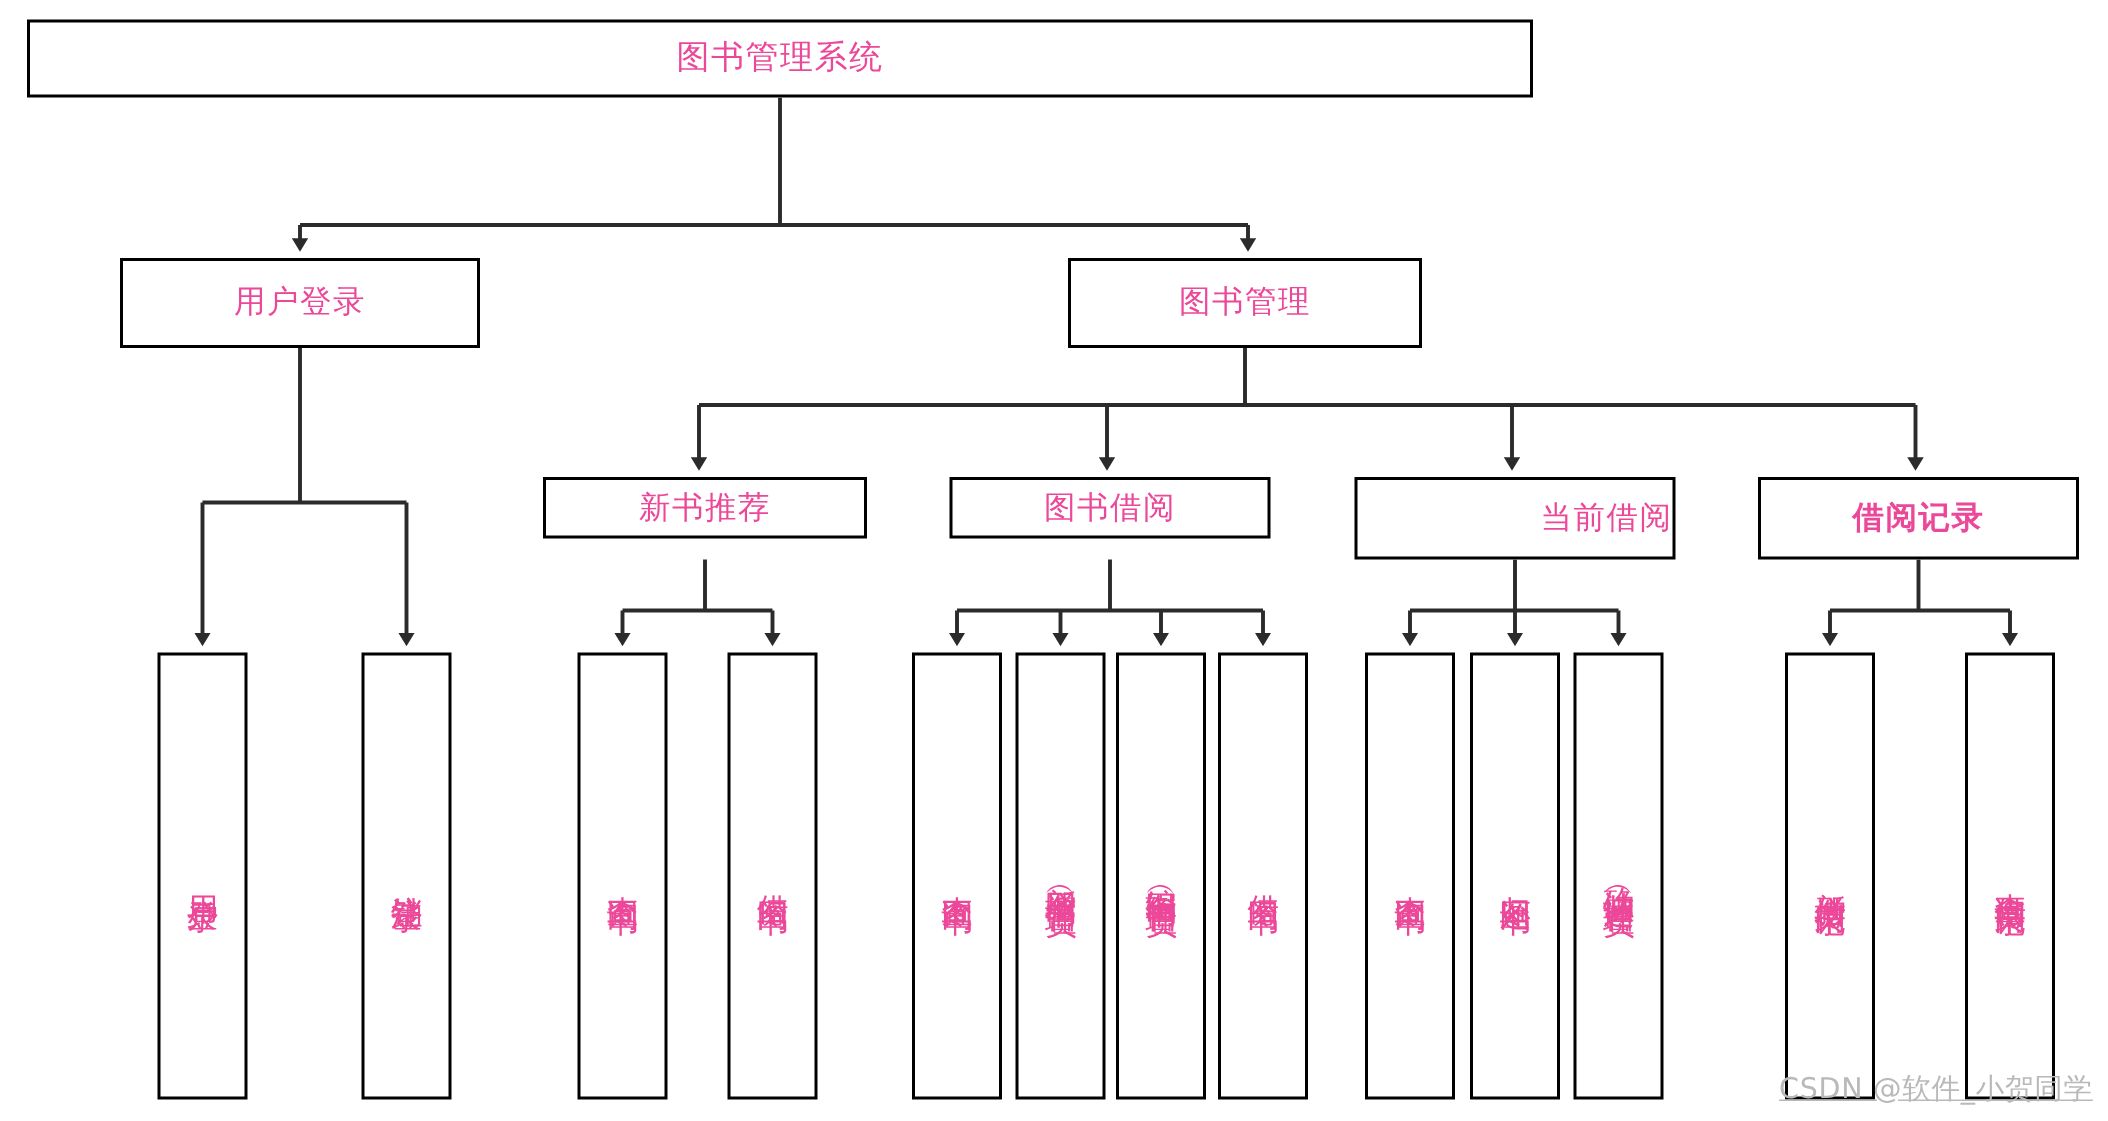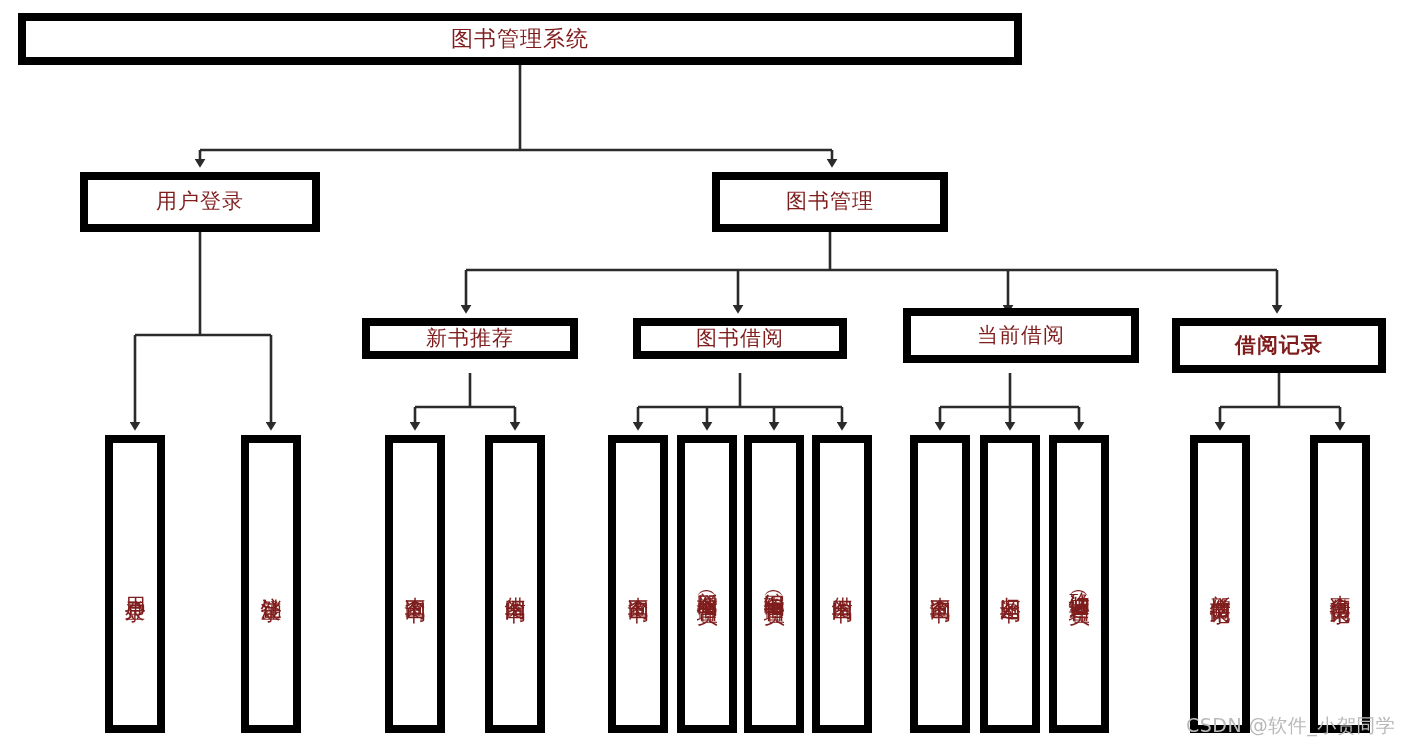--- a/index.html
+++ b/index.html
@@ -16,25 +16,25 @@
   }
   #wires{
     position:absolute;left:0;top:0;
     width:1405px;height:747px;
     pointer-events:none;
   }
   .node{
     position:absolute;
     box-sizing:border-box;
     background:#ffffff;
-    border:8px solid #000000;
+    border:2px solid #000000;
     display:flex;
     align-items:center;
     justify-content:center;
-    color:#7f1d1d;
+    color:#ec4899;
     z-index:2;
   }
   .node.horiz{
     font-size:21px;
     letter-spacing:1px;
     line-height:1.2;
   }
   .node.root{
     font-size:22px;
   }
@@ -52,20 +52,21 @@
   }
   .watermark{
     position:absolute;
     left:1186px;top:713px;
     font-size:19px;
     color:#b9b9b9;
     letter-spacing:0.5px;
     white-space:nowrap;
     z-index:3;
     font-family:"DejaVu Sans","Liberation Sans",sans-serif;
+    text-decoration:underline;
   }
 </style>
 </head>
 <body>
 
 <div id="diagram">
 
   <svg id="wires" viewBox="0 0 1405 747">
     <defs>
       <marker id="arrow" markerWidth="9" markerHeight="11" refX="1.2" refY="5.5" orient="auto" markerUnits="userSpaceOnUse">
@@ -126,21 +127,21 @@
   <div class="node horiz" style="left:712px;top:172px;width:236px;height:60px;">
     <span>图书管理</span>
   </div>
 
   <div class="node horiz" style="left:362px;top:318px;width:216px;height:41px;">
     <span>新书推荐</span>
   </div>
   <div class="node horiz" style="left:633px;top:318px;width:214px;height:41px;">
     <span>图书借阅</span>
   </div>
-  <div class="node horiz" style="left:903px;top:308px;width:236px;height:55px;">
+  <div class="node horiz" style="left:903px;top:318px;width:214px;height:55px;justify-content:flex-end;">
     <span>当前借阅</span>
   </div>
   <div class="node horiz" style="left:1172px;top:318px;width:214px;height:55px;font-weight:bold;">
     <span>借阅记录</span>
   </div>
 
   <div class="node vert" style="left:105px;top:435px;width:60px;height:298px;">
     <span class="vtxt">用户登录</span>
   </div>
   <div class="node vert" style="left:241px;top:435px;width:60px;height:298px;">

